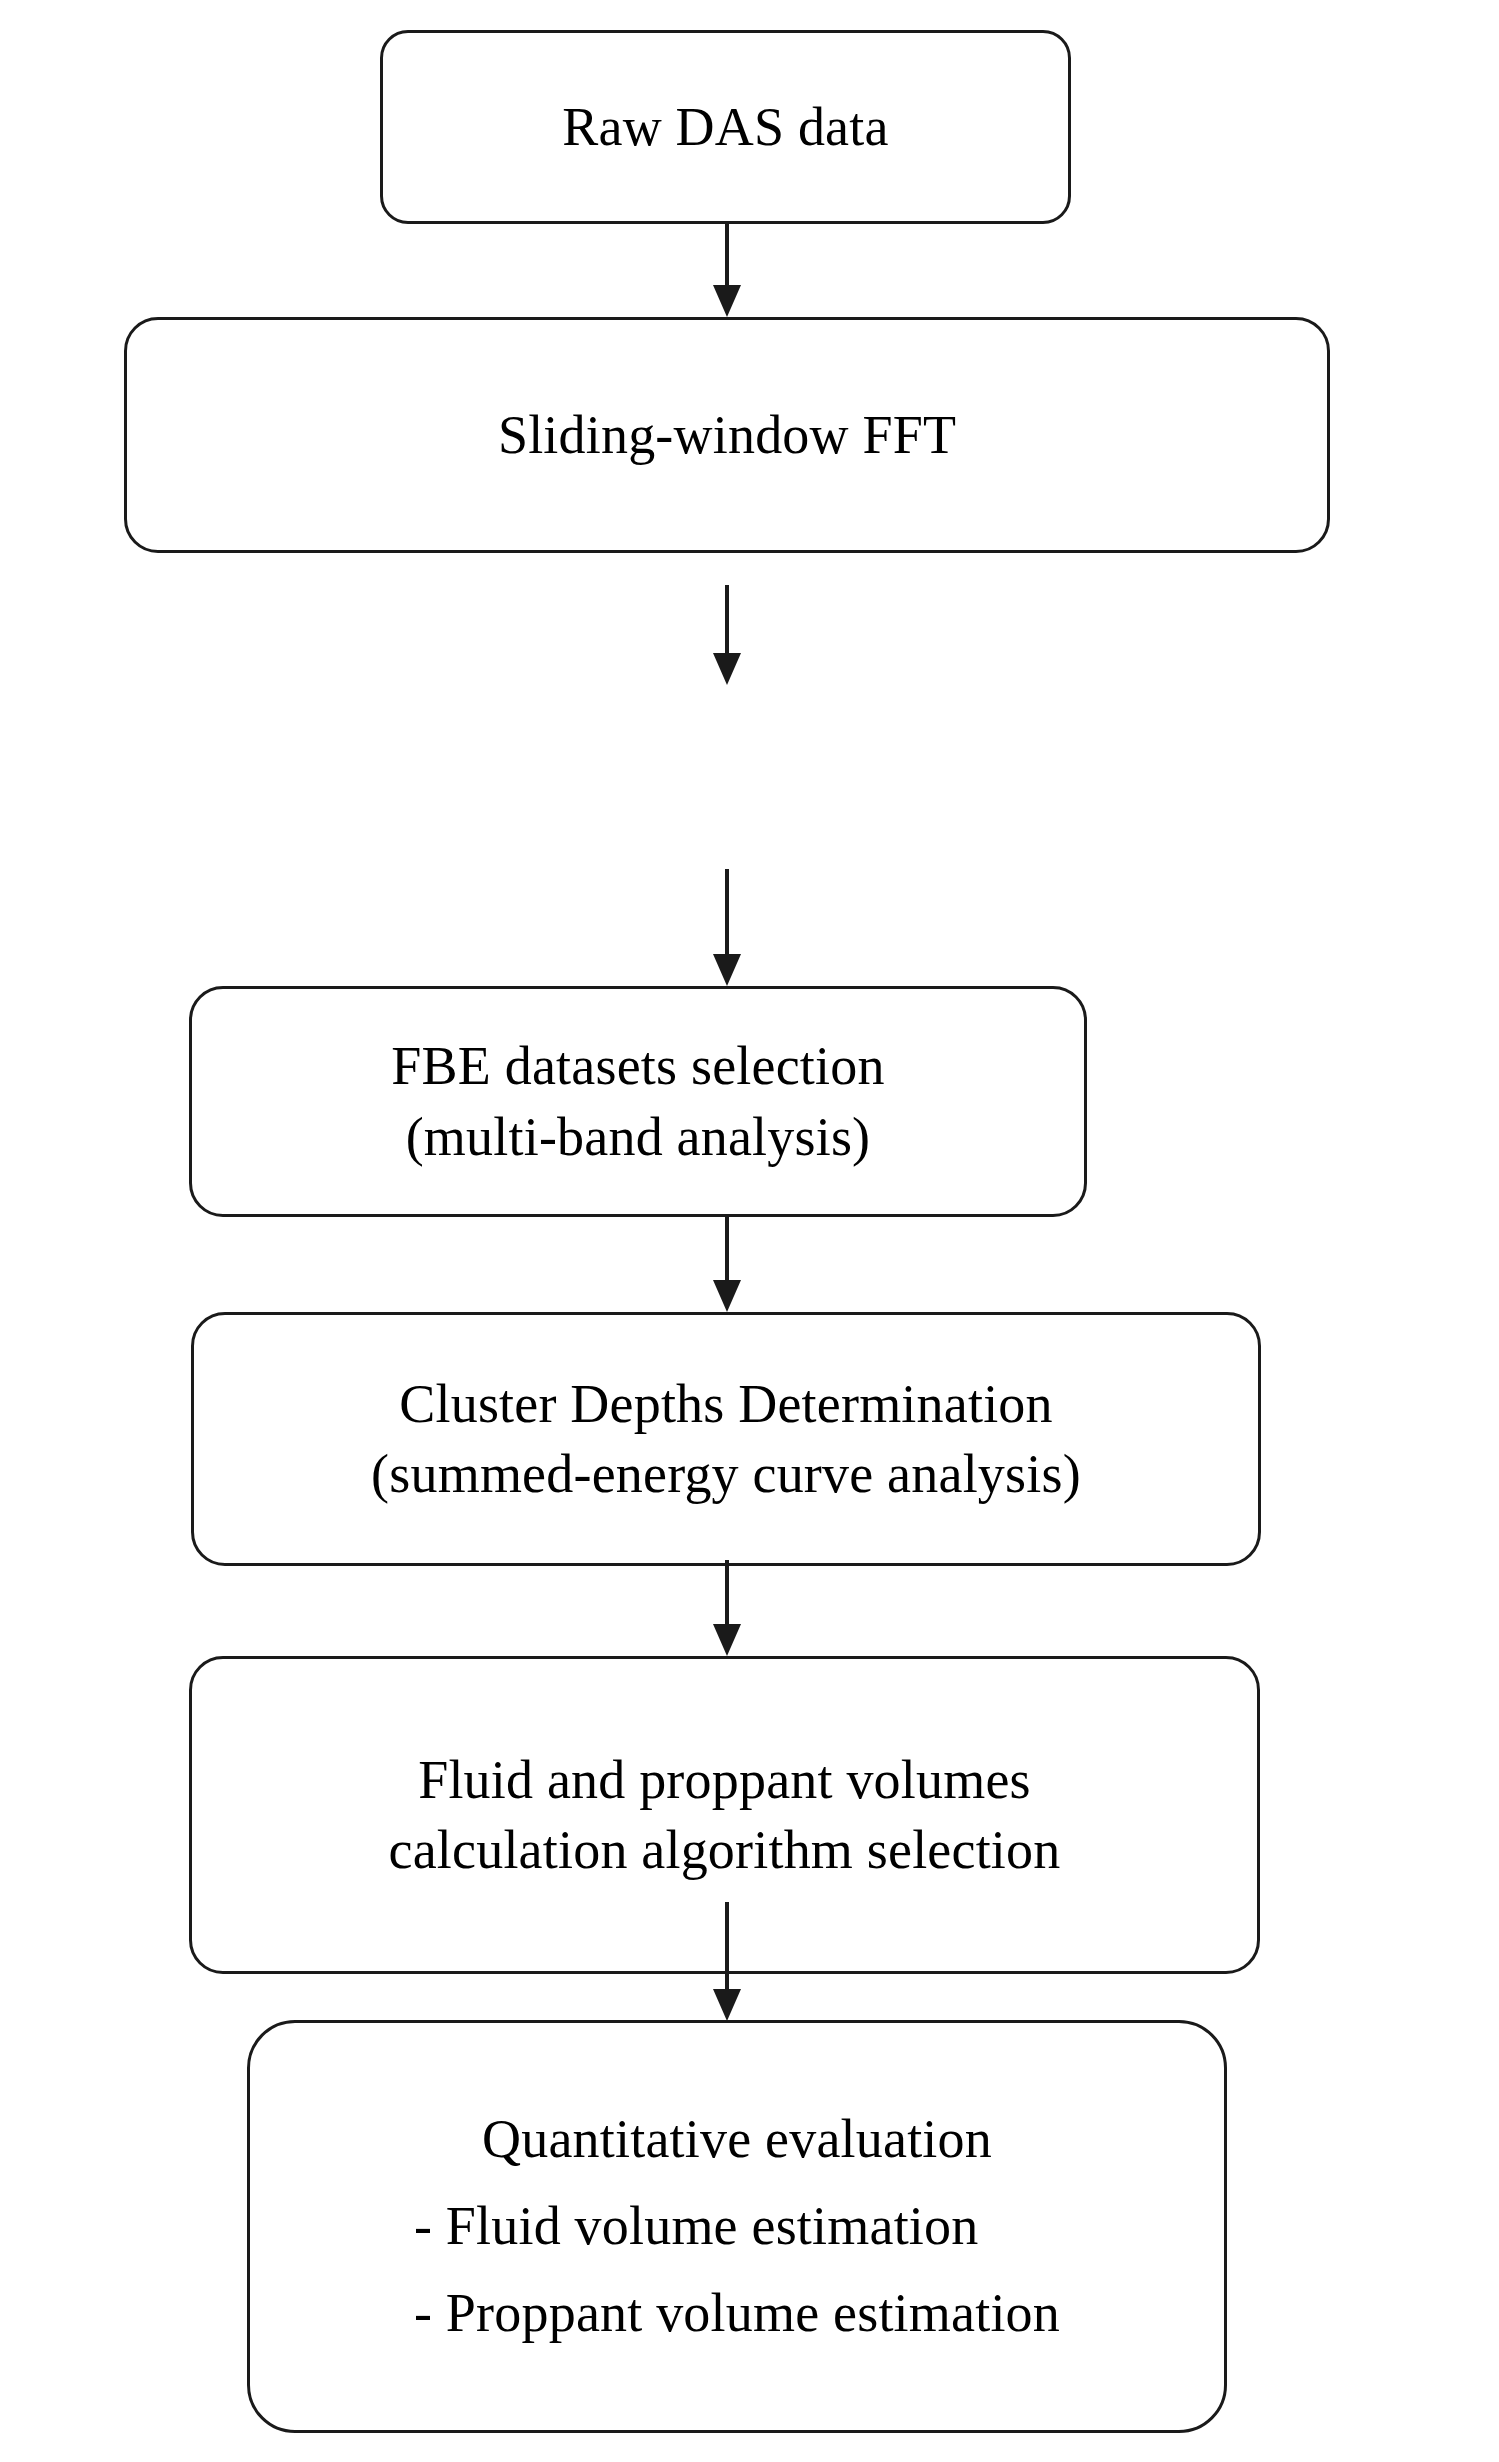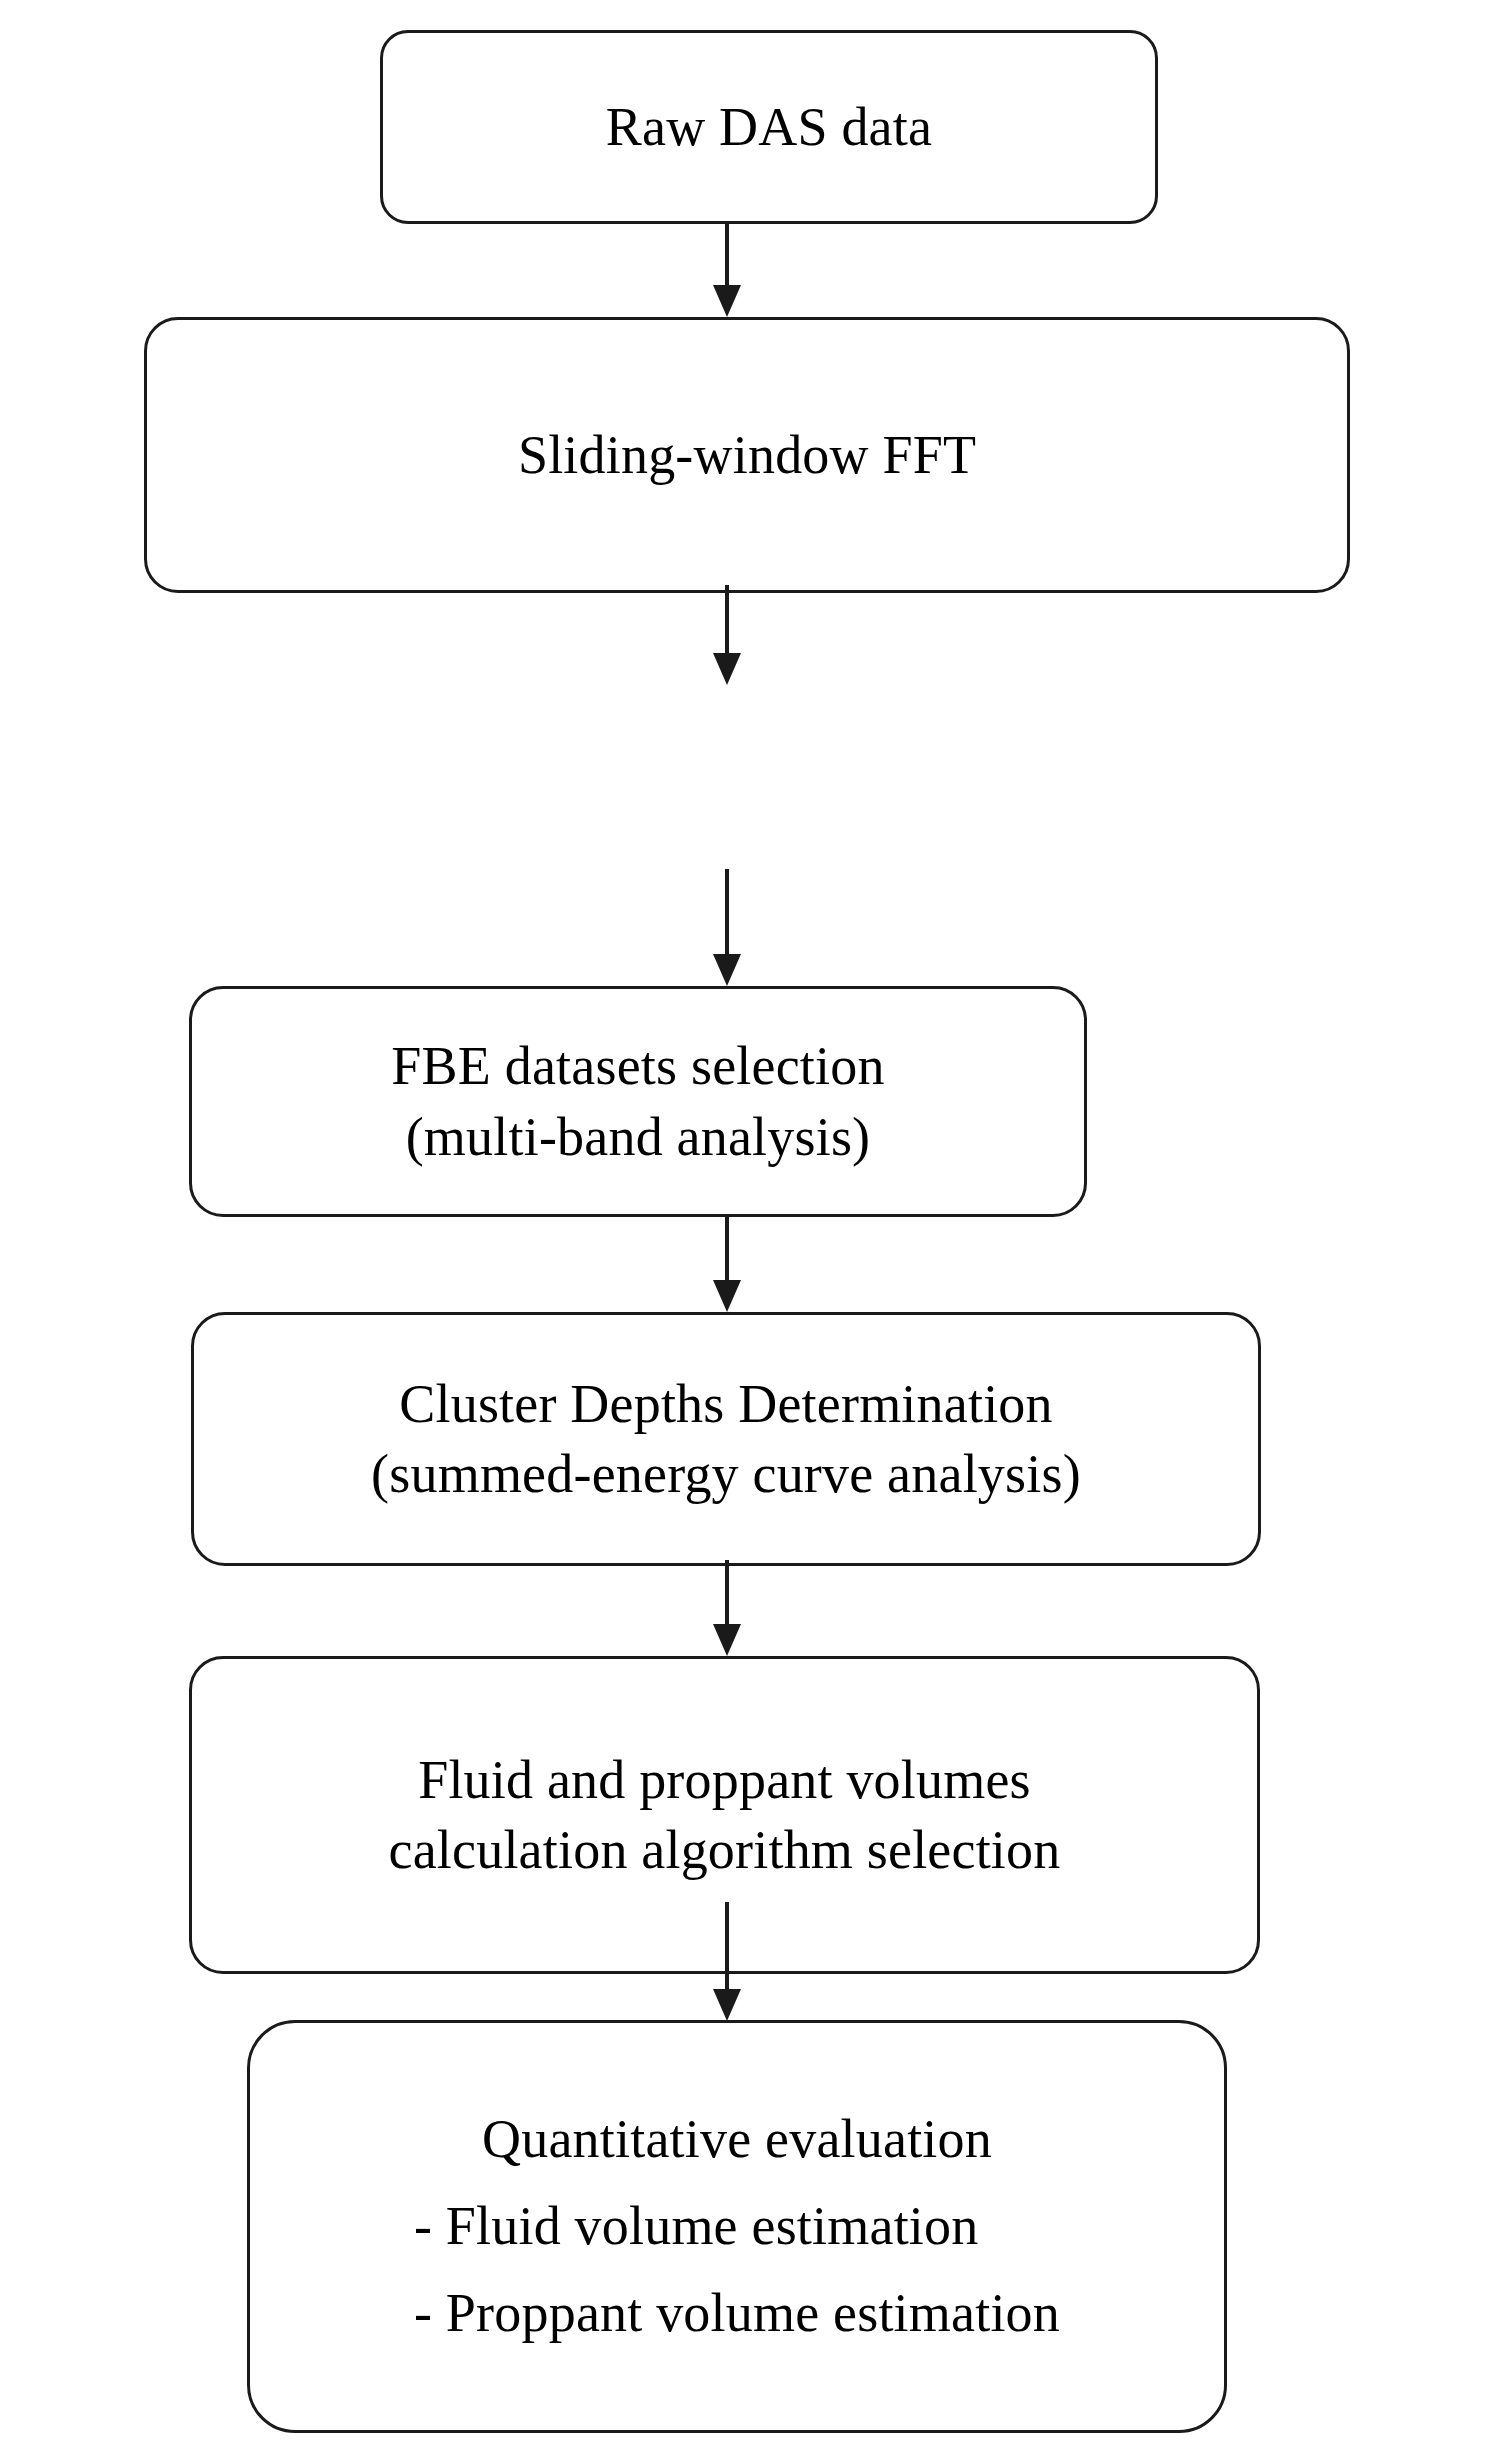--- a/index.html
+++ b/index.html
@@ -33,22 +33,22 @@
     line-height: 1.30;
     padding: 5.6px 13px;
   }
   .node-line {
     display: block;
     white-space: nowrap;
     font-size: 54px;
     letter-spacing: 0.2px;
   }
   
-  #node-1 { left: 380px; top: 30px;   width: 778px;  height: 194px; border-radius: 28px; }
-  #node-2 { left: 124px; top: 317px;  width: 1206px; height: 276px; border-radius: 34px; margin-left: 20px; }
+  #node-1 { left: 380px; top: 30px;   width: 691px;  height: 194px; border-radius: 28px; }
+  #node-2 { left: 124px; top: 317px;  width: 1206px; height: 236px; border-radius: 34px; }
   #node-3 { left: 26px;  top: 685px;  width: 1451px; height: 184px; border-radius: 30px; }
   #node-4 { left: 189px; top: 986px; width: 898px; height: 231px; border-radius: 34px; }
   #node-5 { left: 191px; top: 1312px; width: 1070px; height: 254px; border-radius: 34px; }
   #node-6 { left: 189px; top: 1656px; width: 1071px; height: 318px; border-radius: 34px; }
   #node-7 { left: 247px; top: 2020px; width: 980px; height: 413px; border-radius: 48px; }
 
   #node-7 .node-line { text-align: left; }
   #node-7 .node-lines { display: flex; flex-direction: column; align-items: flex-start; }
   #node-7 .node-line:first-child { align-self: center; }
   #node-7 .node-line { margin: 8.4px 0; }

